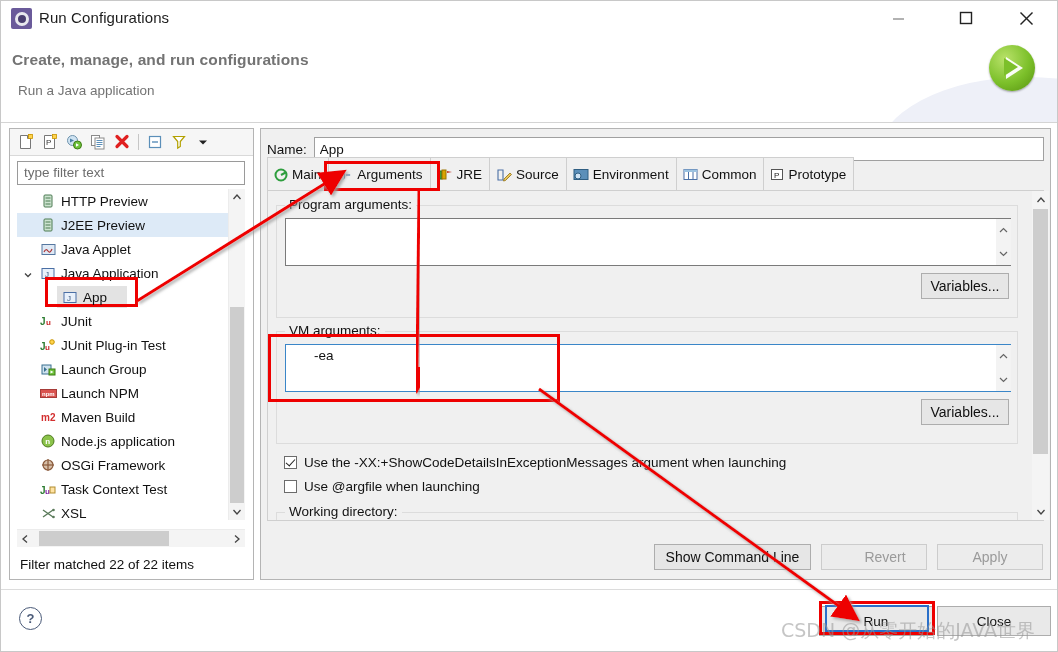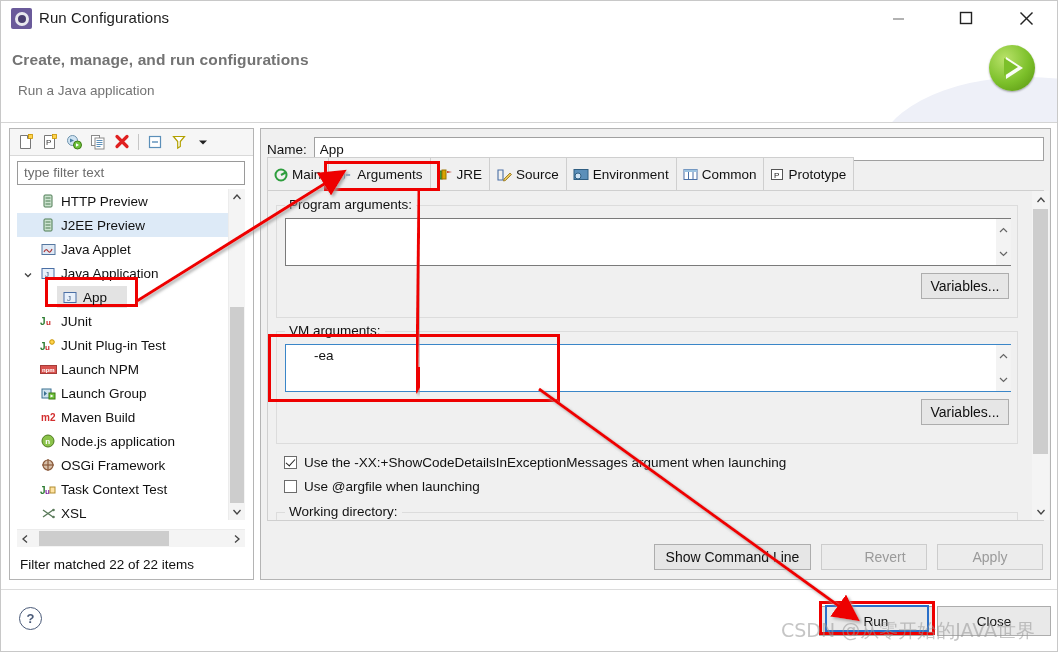--- a/index.html
+++ b/index.html
@@ -522,38 +522,38 @@
               <text x="0" y="11" font-size="10" font-weight="bold" font-family="Liberation Sans" fill="#2e7d32">J</text>
               <text x="5" y="11" font-size="8" font-weight="bold" font-family="Liberation Sans" fill="#c62828">u</text>
               <circle cx="12" cy="3" r="2.3" fill="#ffd34d" stroke="#c79400"></circle>
             </svg>
         </span>
         <span>JUnit Plug-in Test</span>
       </div>
 
       <div class="tree-row">
         <span class="ic">
-          <svg width="17" height="11" viewBox="0 0 17 11">
-              <rect x="0.5" y="1.5" width="16" height="8" fill="#d9534f" stroke="#a63b38"></rect>
-              <text x="2" y="8" font-size="6" font-weight="bold" font-family="Liberation Sans" fill="#fff">npm</text>
-            </svg>
-        </span>
-        <span>Launch NPM</span>
-      </div>
-
-      <div class="tree-row">
-        <span class="ic">
           <svg width="15" height="13" viewBox="0 0 15 13">
               <rect x="1" y="2" width="9" height="9" fill="#cfe2ee" stroke="#3b7090"></rect>
               <path d="M3 4 l3 2.5 -3 2.5z" fill="#3b7090"></path>
               <rect x="8" y="6" width="6" height="6" fill="#6ec23a" stroke="#3c7a14"></rect>
               <path d="M9.5 7.5 l3 1.5 -3 1.5z" fill="#fff"></path>
             </svg>
         </span>
         <span>Launch Group</span>
+      </div>
+
+      <div class="tree-row">
+        <span class="ic">
+          <svg width="17" height="11" viewBox="0 0 17 11">
+              <rect x="0.5" y="1.5" width="16" height="8" fill="#d9534f" stroke="#a63b38"></rect>
+              <text x="2" y="8" font-size="6" font-weight="bold" font-family="Liberation Sans" fill="#fff">npm</text>
+            </svg>
+        </span>
+        <span>Launch NPM</span>
       </div>
 
       <div class="tree-row">
         <span class="ic">
           <svg width="16" height="12" viewBox="0 0 16 12">
               <text x="1" y="10" font-size="10" font-weight="bold" font-family="Liberation Sans" fill="#d32f2f">m2</text>
             </svg>
         </span>
         <span>Maven Build</span>
       </div>

